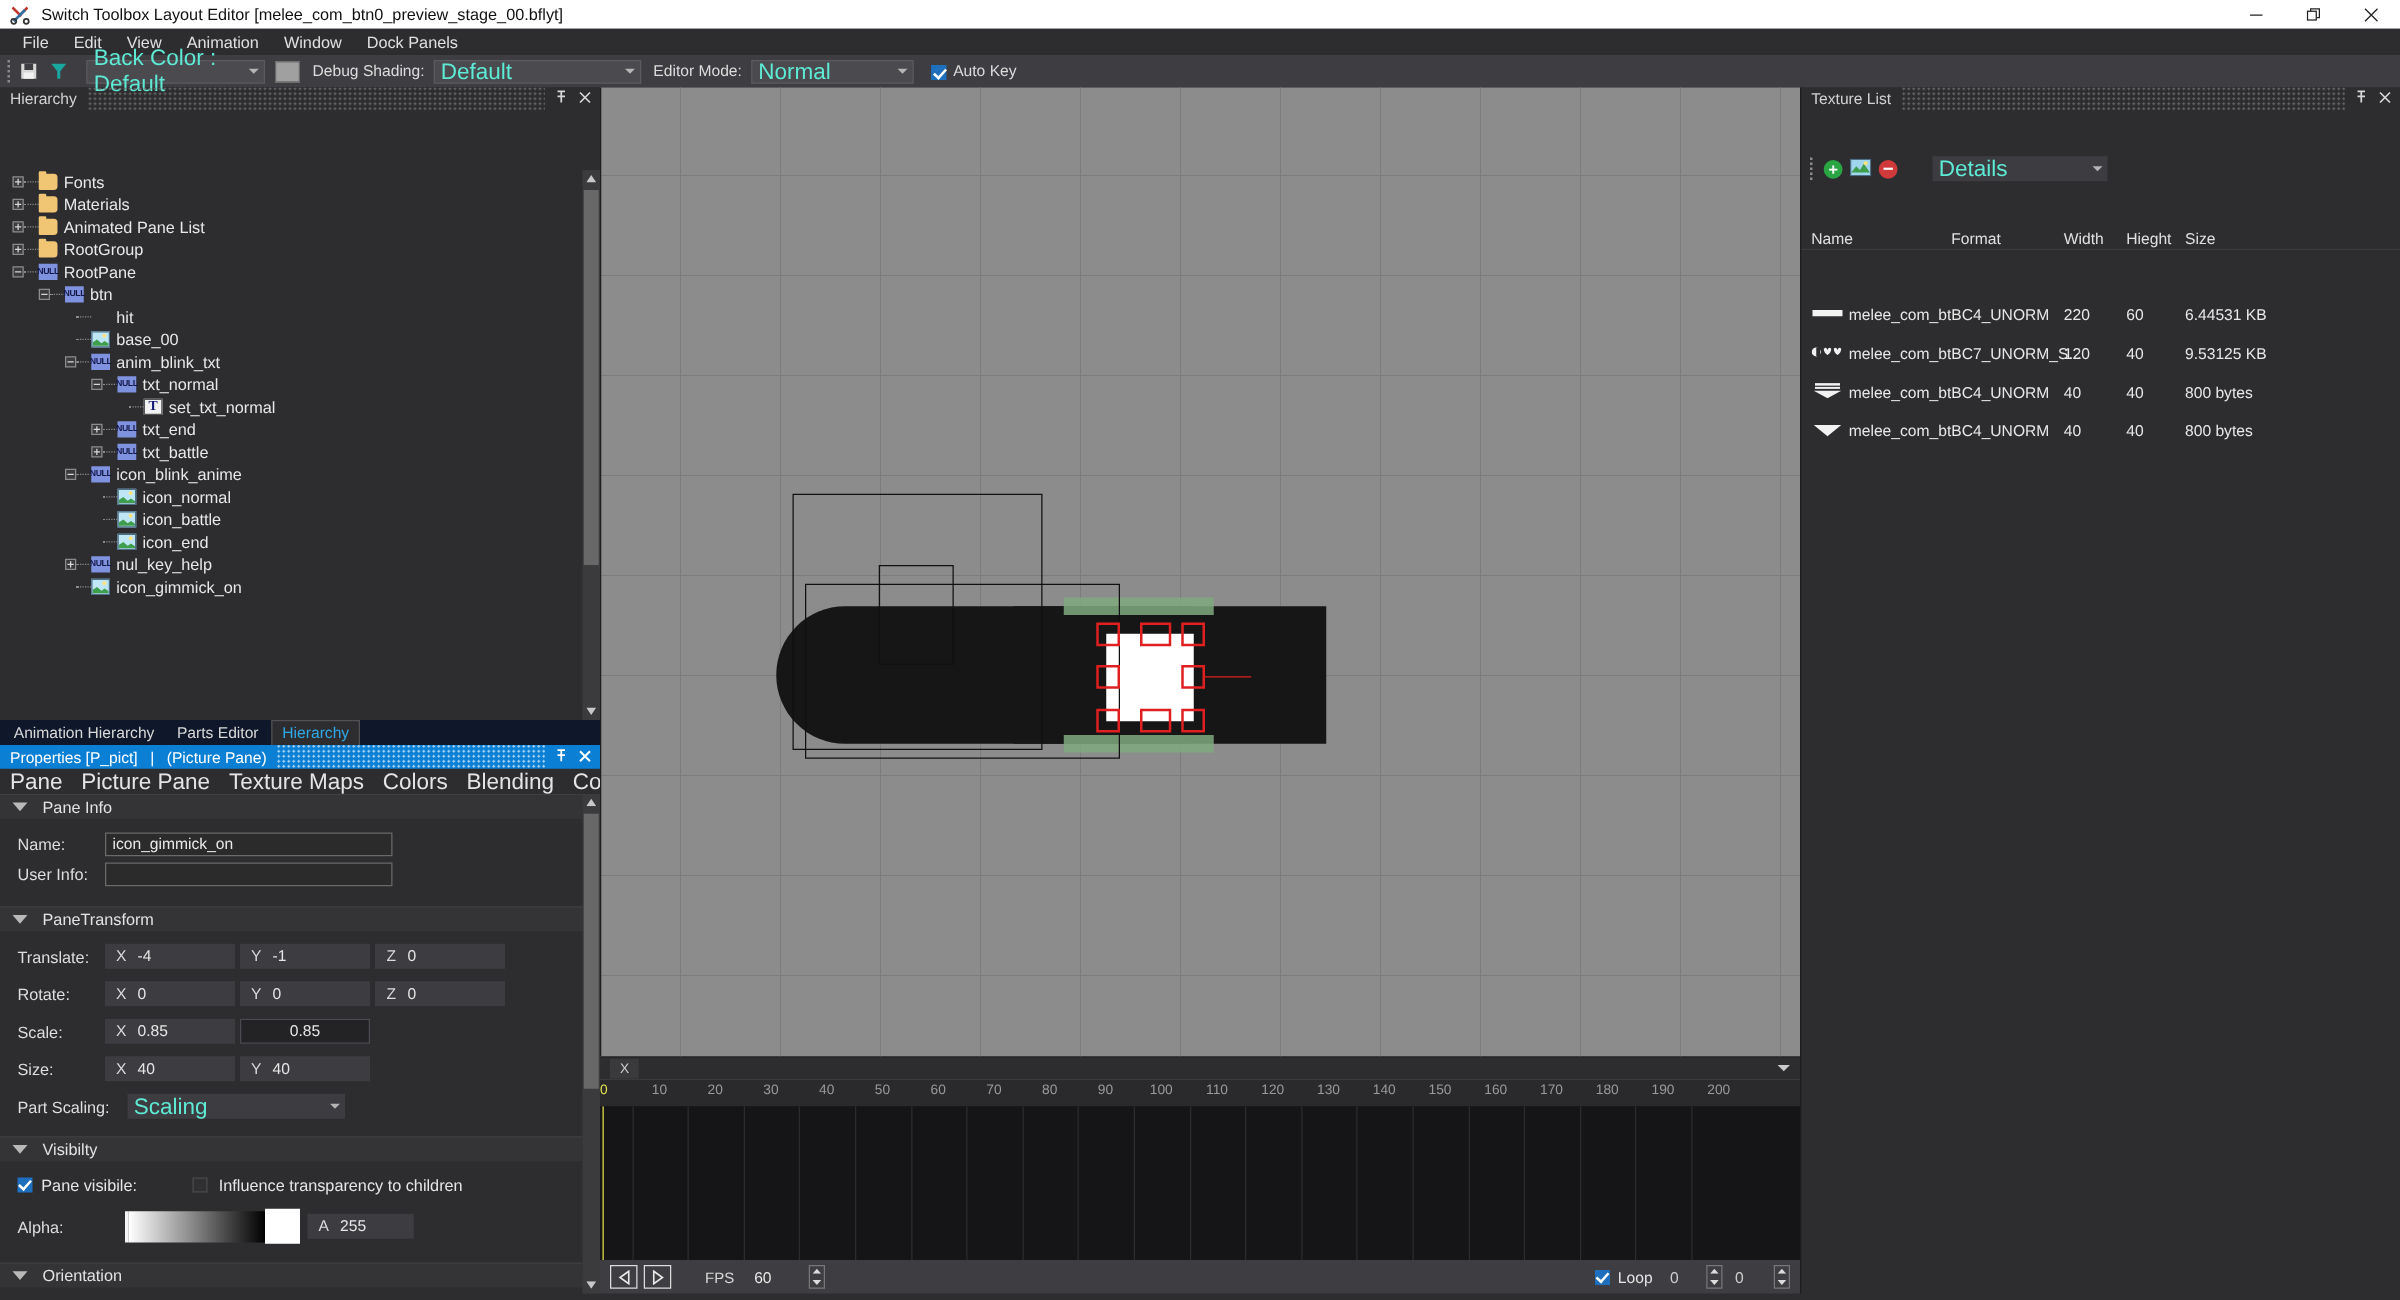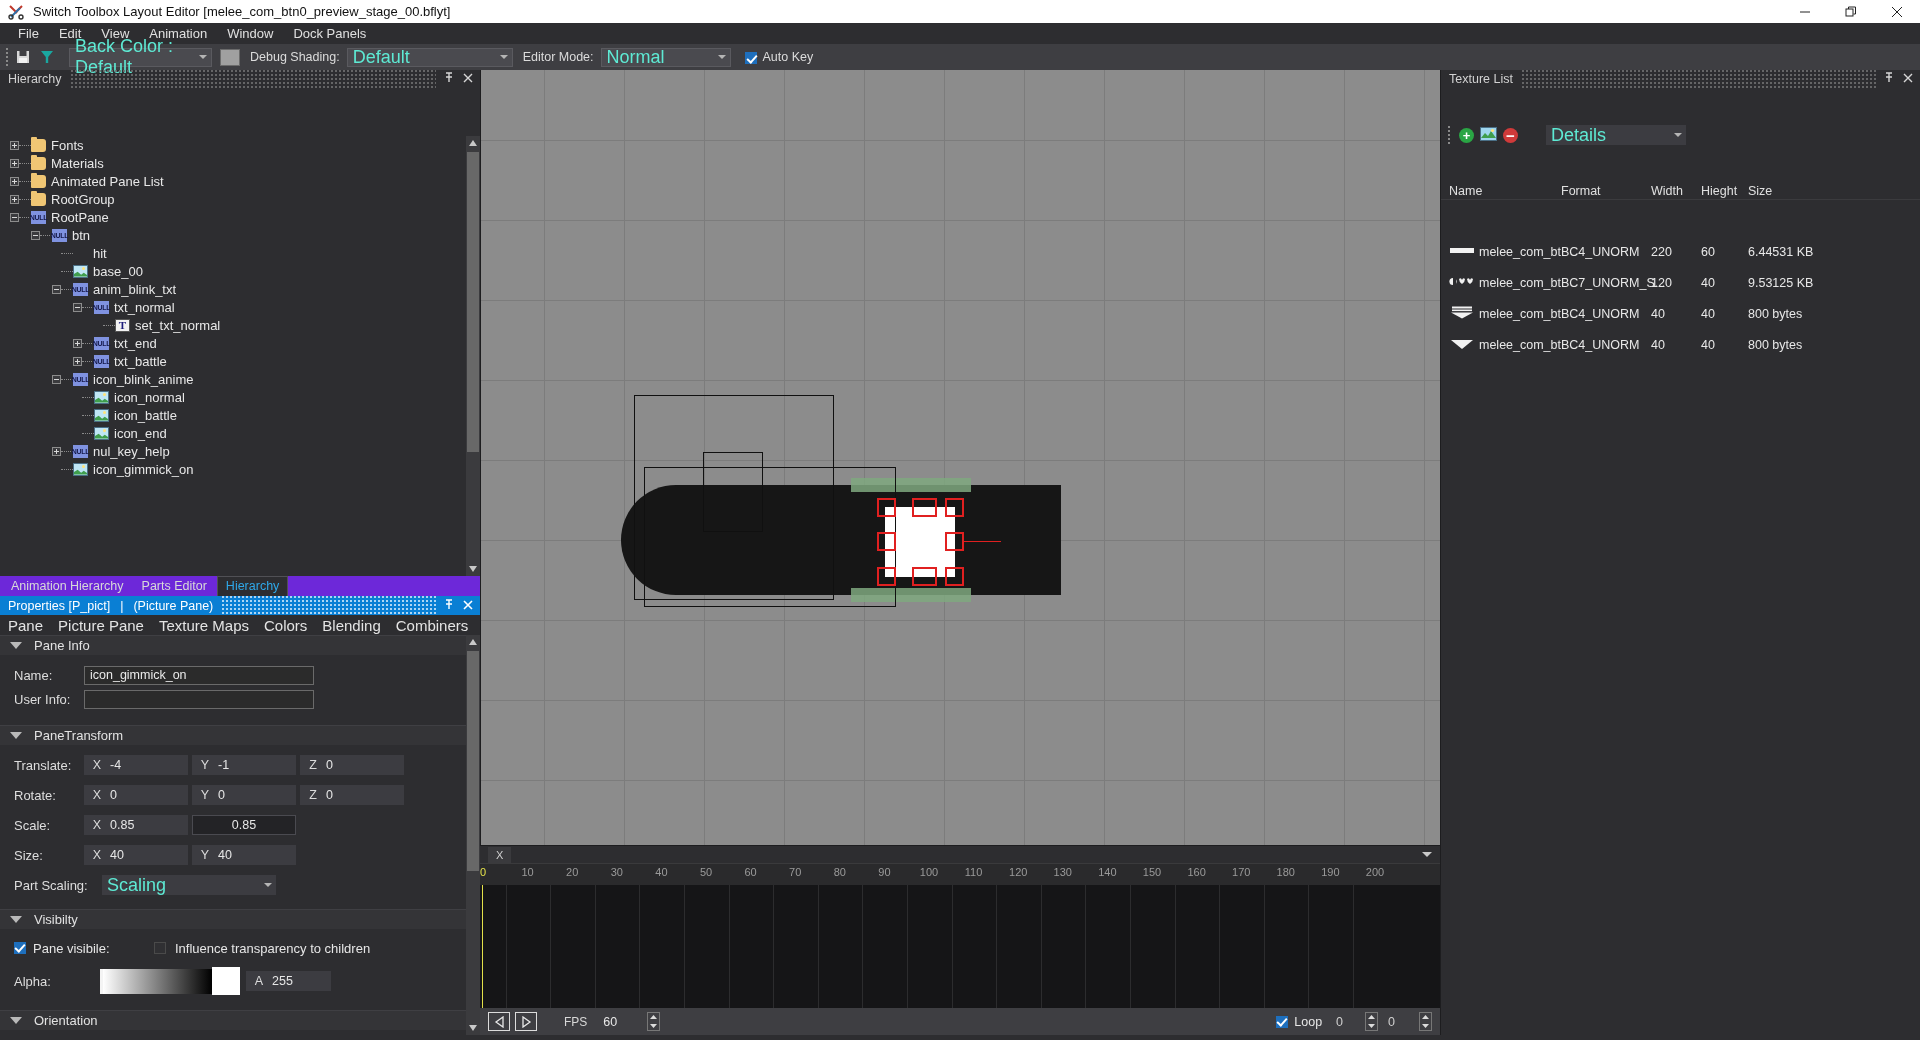--- a/index.html
+++ b/index.html
@@ -69,26 +69,26 @@
   .ico.pic:before { content:""; position:absolute; left:0; bottom:0; width:100%; height:55%; background:#3f9e4d;
       clip-path: polygon(0 60%, 28% 20%, 55% 70%, 75% 38%, 100% 75%, 100% 100%, 0 100%); }
   .ico.pic:after { content:""; position:absolute; right:2px; top:1px; width:3px; height:3px; border-radius:50%; background:#ffe27a; }
   .ico.txt { background:#f2f2f2; border:1px solid #555; color:#1b1b7a; font-family:"Liberation Serif",serif; font-weight:bold;
              font-size:11px; display:flex; align-items:center; justify-content:center; }
 
   .scrollv { position:absolute; right:0; top:0; width:14px; bottom:0; background:#3b3b3e; }
   .scrollv .arrow { height:14px; display:flex; align-items:center; justify-content:center; background:#3b3b3e; }
   .scrollv .thumb { position:absolute; left:1px; right:1px; background:#686868; }
 
-  .tabstrip { height:20px; background:#6d28d9; display:flex; align-items:flex-end; padding-left:3px; flex:none; }
+  .tabstrip { height:20px; background:#0f172a; display:flex; align-items:flex-end; padding-left:3px; flex:none; }
   .tabstrip .tab { font-size:12.5px; color:#d8d8d8; padding:2px 8px 3px; margin-right:2px; }
   .tabstrip .tab.sel { color:#2fa8e8; border:1px solid #505055; border-bottom:none; background:#2d2d30; }
 
   .props { flex:1; display:flex; flex-direction:column; min-height:0; background:#2d2d30; position:relative; }
-  .proptabs { height:20px; display:flex; align-items:center; gap:0; font-size:15px; color:#e4e4e4; padding-left:8px; flex:none; }
+  .proptabs { height:20px; display:flex; align-items:center; gap:0; font-size:18px; color:#e4e4e4; padding-left:8px; flex:none; }
   .proptabs span { padding:0 8px 0 0; margin-right:7px; white-space:nowrap; }
   .propbody { flex:1; overflow:hidden; position:relative; padding-right:14px; }
 
   .section-hd { height:20px; display:flex; align-items:center; background:#343437; border-top:1px solid #3f3f43; padding-left:10px; }
   .tri { width:0; height:0; border-left:6px solid transparent; border-right:6px solid transparent; border-top:7px solid #b9b9b9; margin-right:12px; flex:none; }
   .section-hd .lbl { font-size:13px; color:#e2e2e2; }
 
   .row { display:flex; align-items:center; height:24px; margin-left:14px; }
   .row .flabel { width:70px; font-size:13px; color:#dedede; }
   .tinput { height:19px; background:#2b2b2b; border:1px solid #6a6a6a; color:#eaeaea; font-size:12.5px;

